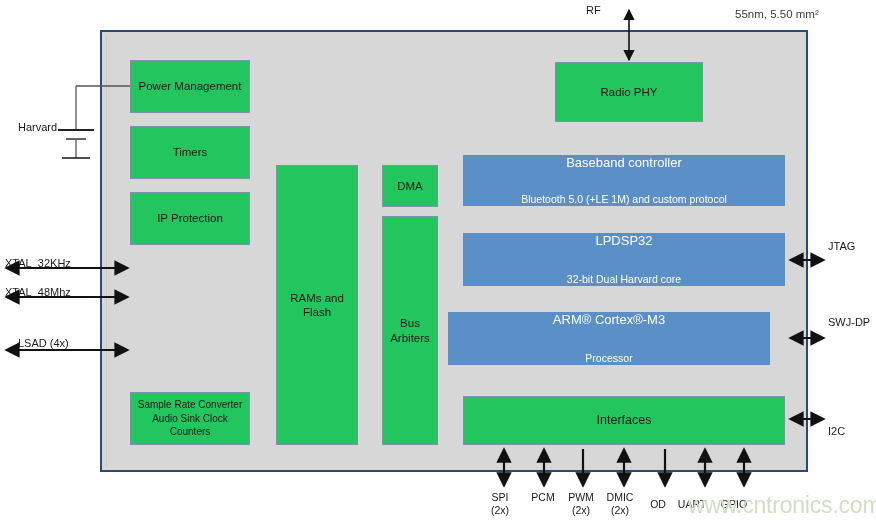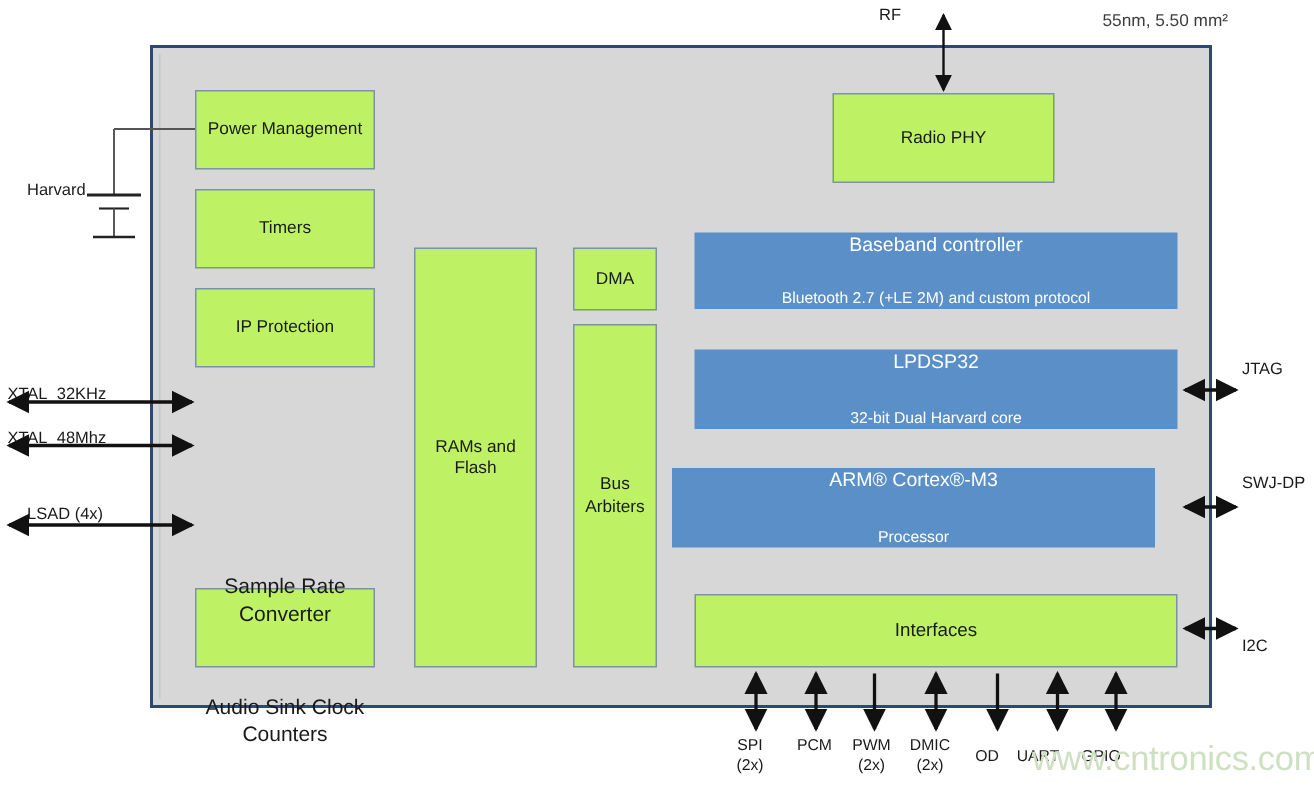--- a/index.html
+++ b/index.html
@@ -46,39 +46,39 @@
     position: absolute;
     box-sizing: border-box;
     display: flex;
     flex-direction: column;
     align-items: center;
     justify-content: center;
     text-align: center;
     line-height: 1.25;
   }
   .blk-white {
-    background: #bef264;
+    background: #22c55e;
     border: 1px solid #7d91ab;
     color: #1a1a1a;
     font-size: 11.5px;
   }
   .blk-blue {
     background: #5b8fc7;
     border: 0;
     color: #ffffff;
     justify-content: space-between;
   }
   .blk-blue .ttl {
     font-size: 13px;
     margin-bottom: 2px;
   }
   .blk-blue .sub {
     font-size: 10.5px;
   }
-  .blk-white .l2 { font-size: 14px; line-height: 1.35; margin-top: 43px; }
+  .blk-white .l2 { font-size: 10px; line-height: 1.35; }
 
   
   .lbl {
     position: absolute;
     font-size: 11px;
     color: #1a1a1a;
     white-space: nowrap;
   }
   .lbl-sm {
     position: absolute;
@@ -158,21 +158,21 @@
     <span>Bus</span>
     <span>Arbiters</span>
   </div>
 
   <div class="blk blk-white" style="left:555px; top:62px; width:148px; height:60px;">
     <span>Radio PHY</span>
   </div>
 
   <div class="blk blk-blue" style="left:463px; top:155px; width:322px; height:51px;">
     <span class="ttl">Baseband controller</span>
-    <span class="sub">Bluetooth 2.7 (+LE 2M) and custom protocol</span>
+    <span class="sub">Bluetooth 5.0 (+LE 1M) and custom protocol</span>
   </div>
 
   <div class="blk blk-blue" style="left:463px; top:233px; width:322px; height:53px;">
     <span class="ttl">LPDSP32</span>
     <span class="sub">32-bit Dual Harvard core</span>
   </div>
 
   <div class="blk blk-blue" style="left:448px; top:312px; width:322px; height:53px;">
     <span class="ttl">ARM® Cortex®-M3</span>
     <span class="sub">Processor</span>

